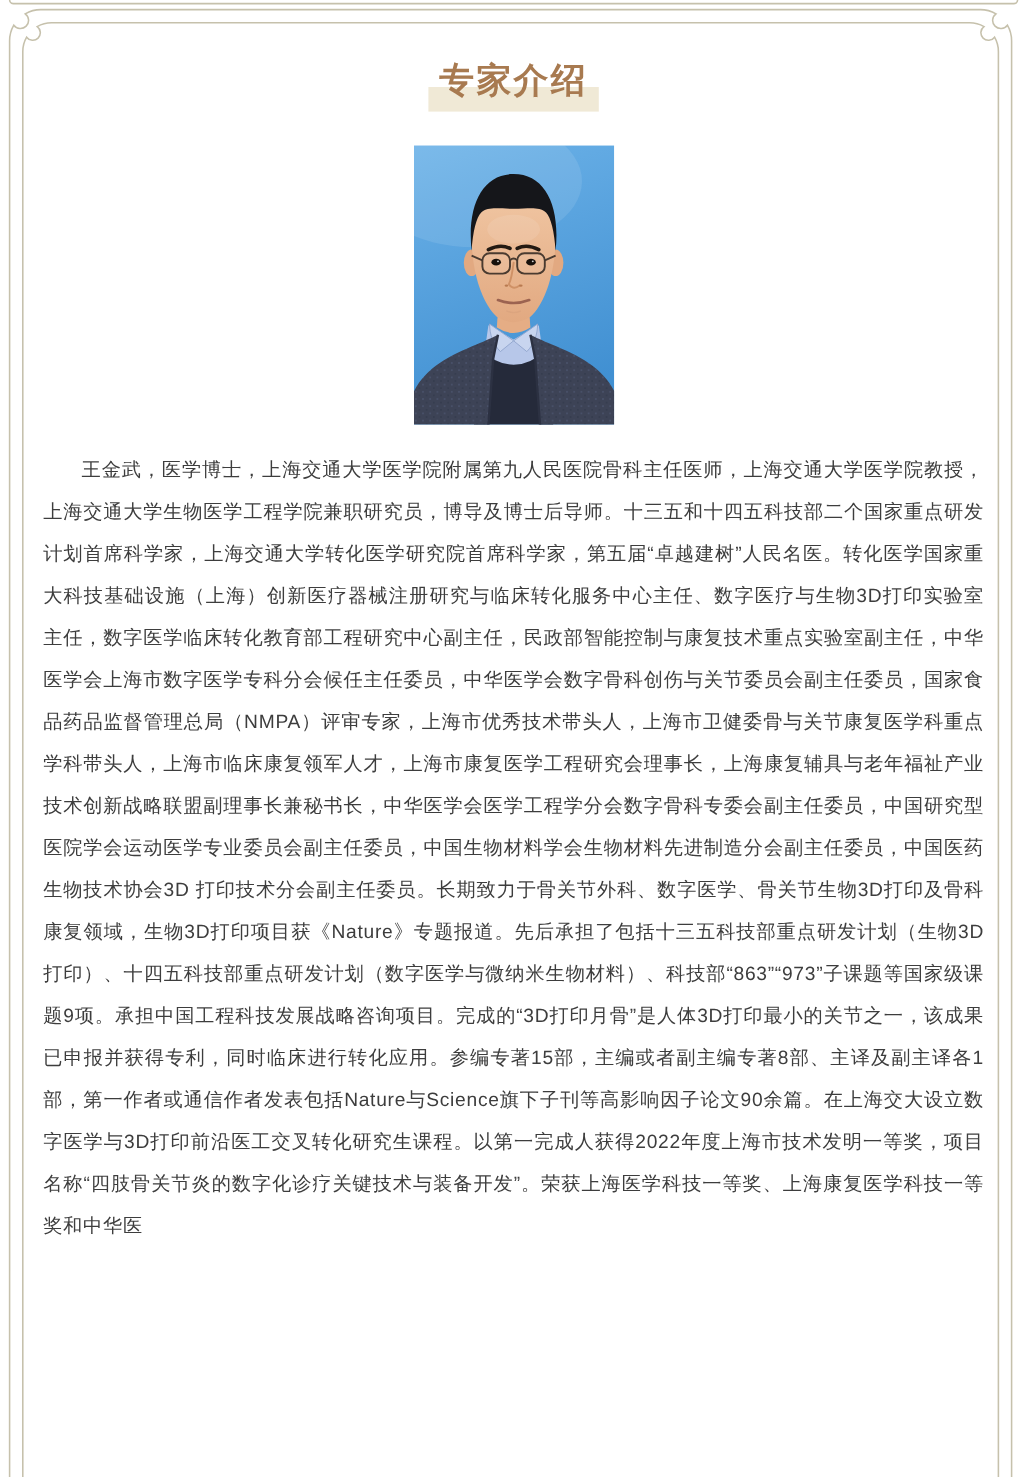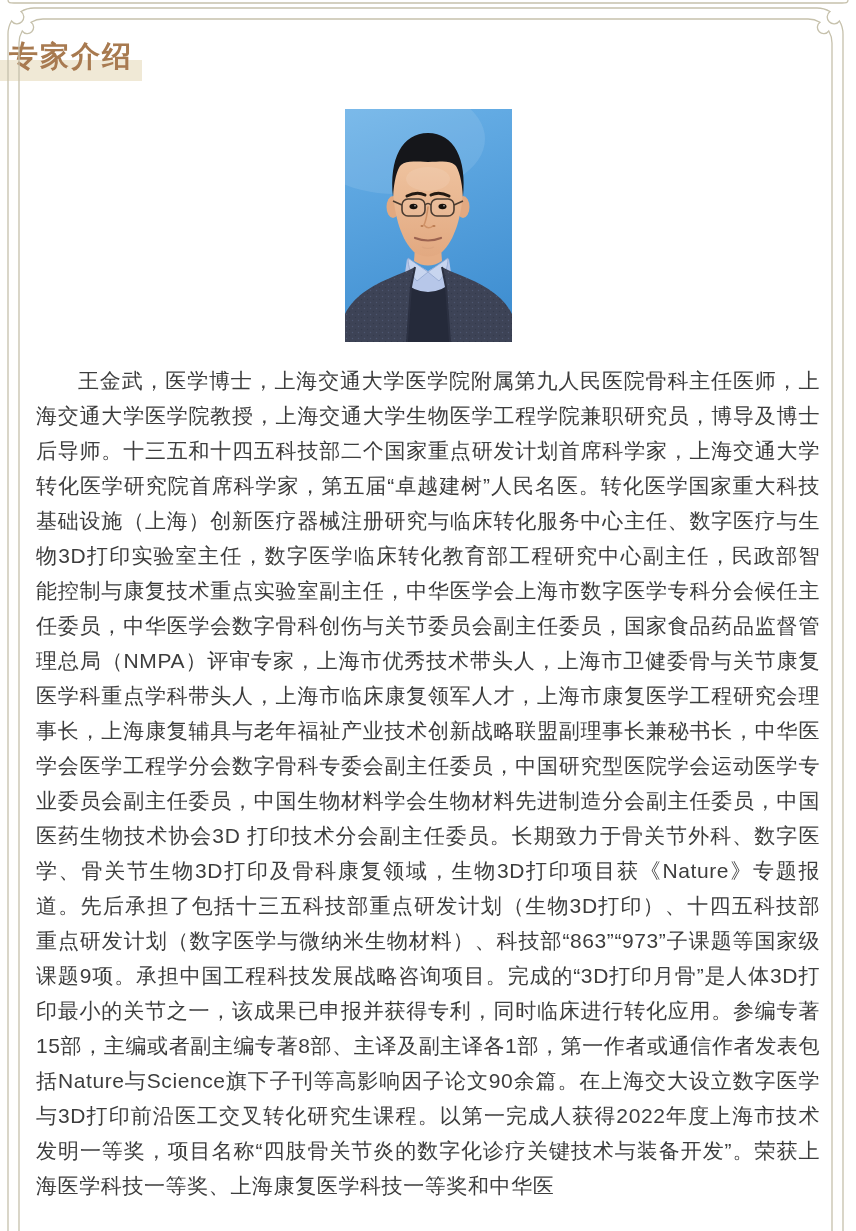--- a/index.html
+++ b/index.html
@@ -7,40 +7,41 @@
     position:relative;
     width:856px;height:1231px;
     margin:0 auto;
     background:#fff;
     overflow:hidden;
     font-family:"Liberation Sans","DejaVu Sans",sans-serif;
   }
   .frame{position:absolute;left:0;top:0;pointer-events:none;}
   .frame path{fill:none;stroke:var(--frame,#c6c1ac);stroke-width:1.3px;}
   .title-wrap{
-    margin:0;padding-top:36px;
+    margin:0;padding-top:48px;
+    text-align:center;
     font-size:29px;line-height:40px;
     font-weight:bold;
     color:var(--accent_brown,#a87a50);
     letter-spacing:2px;
   }
   .hl{
     display:inline-block;
     padding:0 9px 5px 9px;
     background:linear-gradient(to bottom, transparent 54%, var(--highlight,#f0e9d6) 54%);
   }
   .photo{
     width:167px;height:233px;
     margin:28px auto 0 auto;
     overflow:hidden;
   }
   .photo svg{display:block;}
   .bio{
     margin:21px 36px 16px 36px;
-    font-size:21px;
+    font-size:16px;
     line-height:35px;
     letter-spacing:0.6px;
     color:var(--text,#3d3d3d);
     text-align:justify;
     text-indent:2em;
   }
 </style>
 </head>
 <body>
 

